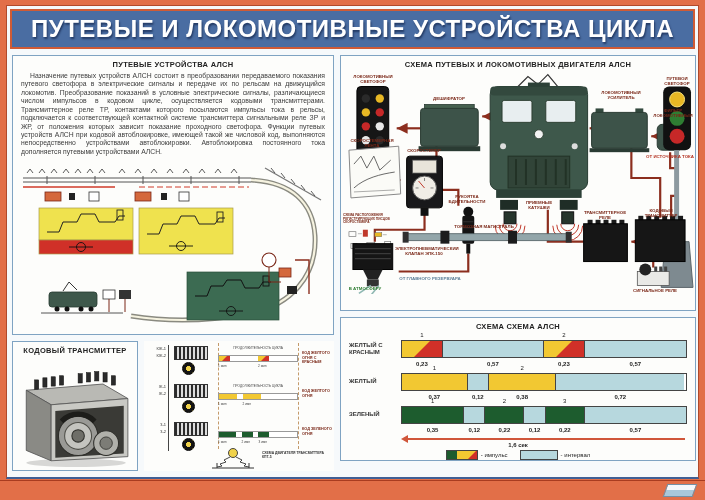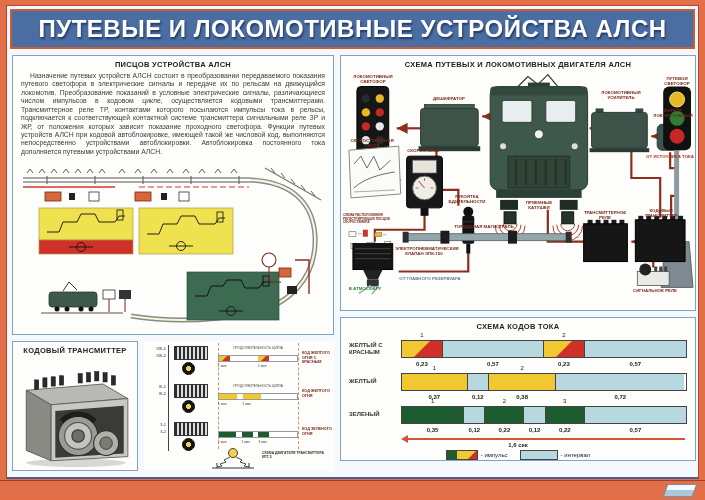--- a/index.html
+++ b/index.html
@@ -57,26 +57,26 @@
 .sw2{width:38px;height:10px;background:#b7d8de;border:1px solid #444}
 .footer{position:absolute;left:0;bottom:0;width:705px;height:20px;background:#e26f48;border-top:1px solid #a83c20}
 .logo{position:absolute;right:10px;top:3px;width:30px;height:13px;transform:skewX(-20deg);background:linear-gradient(180deg,#f4f8fb 50%,#a9c8da 50%);border:1px solid #7390a6}
 </style>
 </head>
 <body>
 
 <div class="poster">
  <div class="sheet">
   <div class="title-bar">
-    <span>ПУТЕВЫЕ И ЛОКОМОТИВНЫЕ УСТРОЙСТВА АЛСН</span>
+    <span>ПУТЕВЫЕ И ЛОКОМОТИВНЫЕ УСТРОЙСТВА ЦИКЛА</span>
   </div>
   <div class="content">
 
    <section class="panel panel-track">
-    <h2 class="phead">ПИСЦОВ УСТРОЙСТВА АЛСН</h2>
+    <h2 class="phead">ПУТЕВЫЕ УСТРОЙСТВА АЛСН</h2>
     <p class="ptext">Назначение путевых устройств АЛСН состоит в преобразовании передаваемого показания путевого светофора в электрические сигналы и передаче их по рельсам на движущийся локомотив. Преобразование показаний в условные электрические сигналы, различающиеся числом импульсов в кодовом цикле, осуществляется кодовыми трансмиттерами. Трансмиттерное реле ТР, контактами которого посылаются импульсы тока в рельсы, подключается к соответствующей контактной системе трансмиттера сигнальными реле ЗР и ЖР, от положения которых зависит показание проходного светофора. Функции путевых устройств АЛСН при кодовой автоблокировке, имеющей такой же числовой код, выполняются непосредственно устройствами автоблокировки. Автоблокировка постоянного тока дополняется путевыми устройствами АЛСН.</p>
     <svg class="track-svg" width="308" height="166" viewBox="0 0 308 166">
       <g stroke="#555" stroke-width="1">
         <line x1="4" y1="14" x2="232" y2="14"></line>
               <line x1="4" y1="18" x2="232" y2="18"></line>
         <line x1="28" y1="12" x2="28" y2="20"></line>
               <line x1="76" y1="12" x2="76" y2="20"></line>
               <line x1="124" y1="12" x2="124" y2="20"></line>
               <line x1="172" y1="12" x2="172" y2="20"></line>
               <line x1="220" y1="12" x2="220" y2="20"></line>
@@ -415,21 +415,21 @@
      <div class="slabel" style="left:54px;top:174px;width:58px">ЭЛЕКТРОПНЕВМАТИЧЕСКИЙ КЛАПАН ЭПК-150</div>
      <div class="slabel blue" style="left:58px;top:204px;width:62px">ОТ ГЛАВНОГО РЕЗЕРВУАРА</div>
      <div class="slabel green" style="left:0;top:214px;width:48px">В АТМОСФЕРУ</div>
      <div class="slabel" style="left:238px;top:138px;width:52px">ТРАНСМИТТЕРНОЕ РЕЛЕ</div>
      <div class="slabel" style="left:292px;top:136px;width:56px">КОДОВЫЙ ТРАНСМИТТЕР</div>
      <div class="slabel" style="left:284px;top:216px;width:60px">СИГНАЛЬНОЕ РЕЛЕ</div>
     </div>
    </section>
 
    <section class="panel panel-codes">
-    <h2 class="phead">СХЕМА КОДОВ ТОКА</h2>
+    <h2 class="phead">СХЕМА СХЕМА АЛСН</h2>
     <div class="codes-rows">
             <div class="code-row">
               <div class="code-row-label">ЖЕЛТЫЙ С КРАСНЫМ</div>
               <div class="code-bar">
                 <div class="seg imp-yellow-red" style="width: 14.375%;">
                   <span class="seg-num">1</span>
                   <span class="seg-val">0,23</span>
                 </div>
                 <div class="seg int" style="width: 35.625%;">
                   <span class="seg-val">0,57</span>

